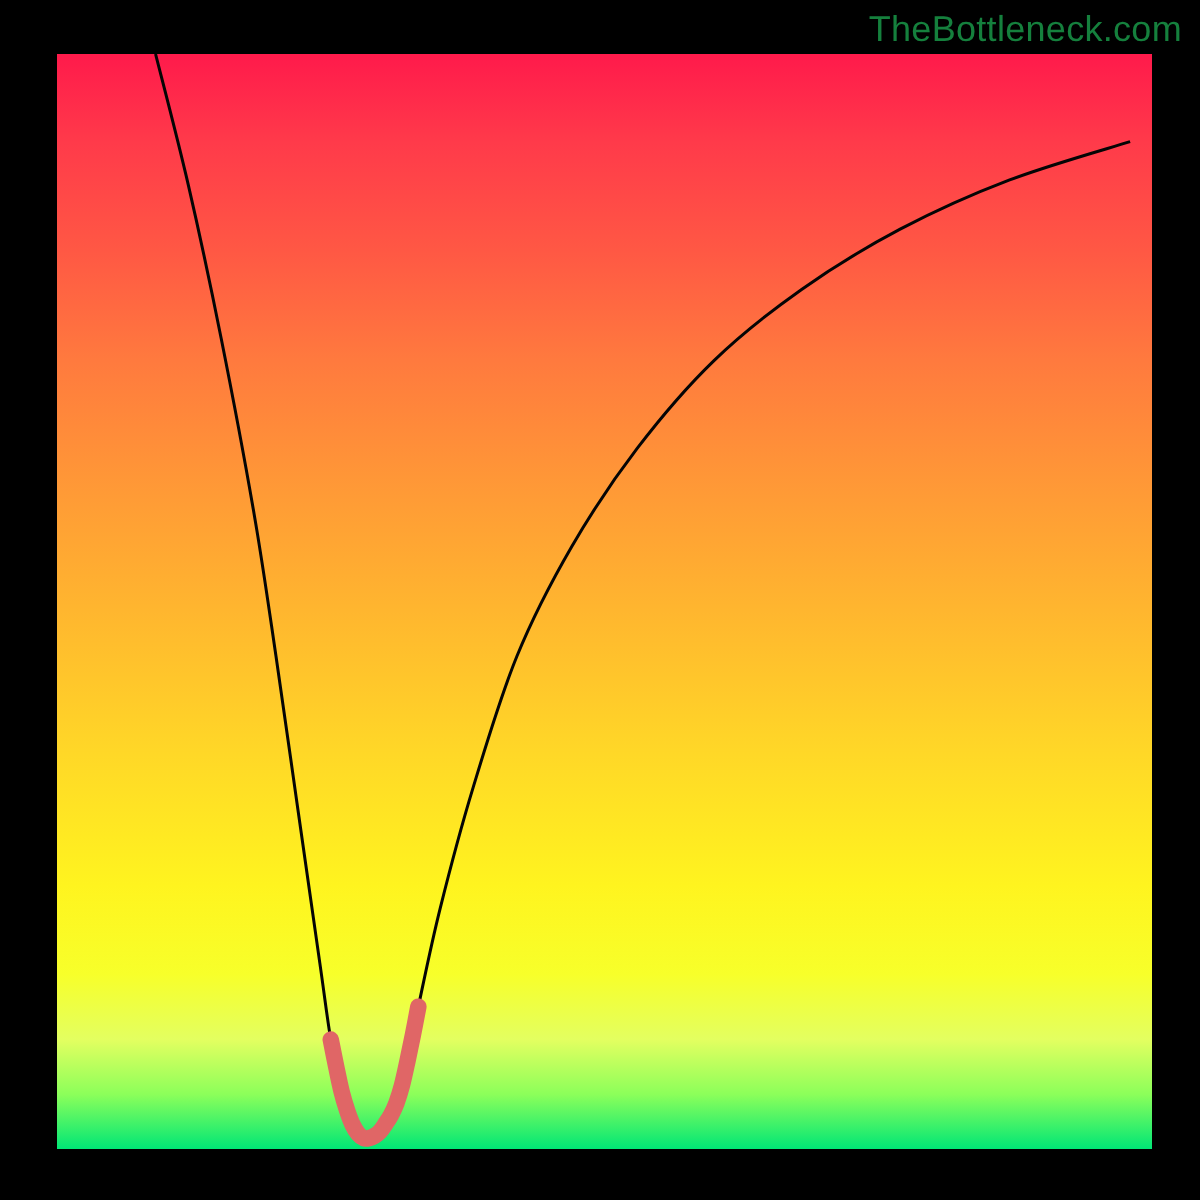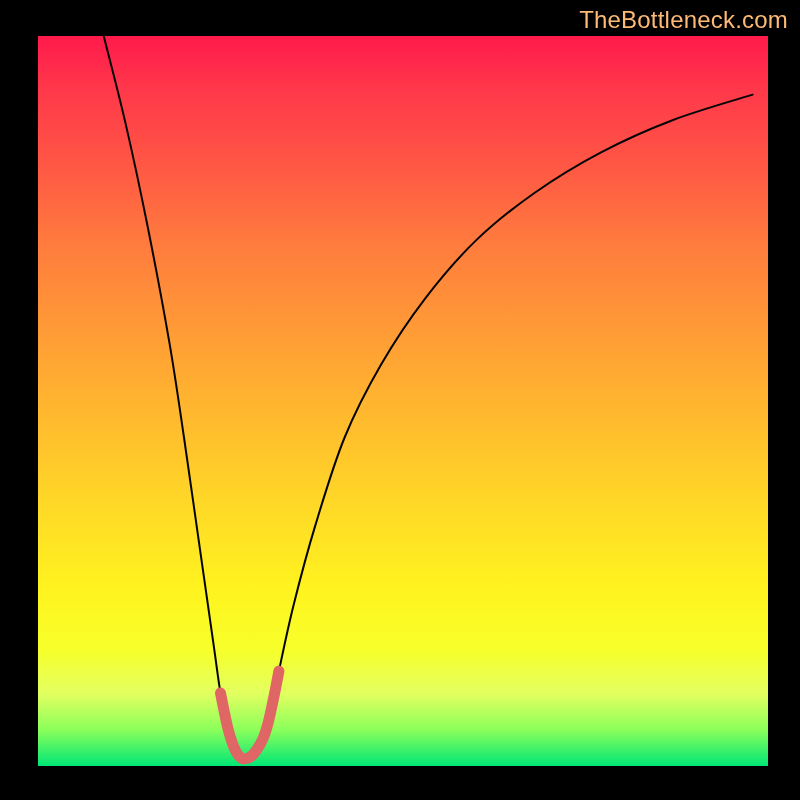--- a/index.html
+++ b/index.html
@@ -34,21 +34,21 @@
       #f7ff2a 84%,
       #e3ff60 90%,
       #8cff5a 95%,
       #00e676 100%
     );
   }
   .watermark {
     position: absolute;
     top: 6px;
     right: 12px;
-    color: #fdba74;
+    color: #15803d;
     font-size: 24px;
     letter-spacing: 0.2px;
     user-select: none;
     margin-left: 28px;
   }
   svg {
     display: block;
   }
 </style>
 </head>

